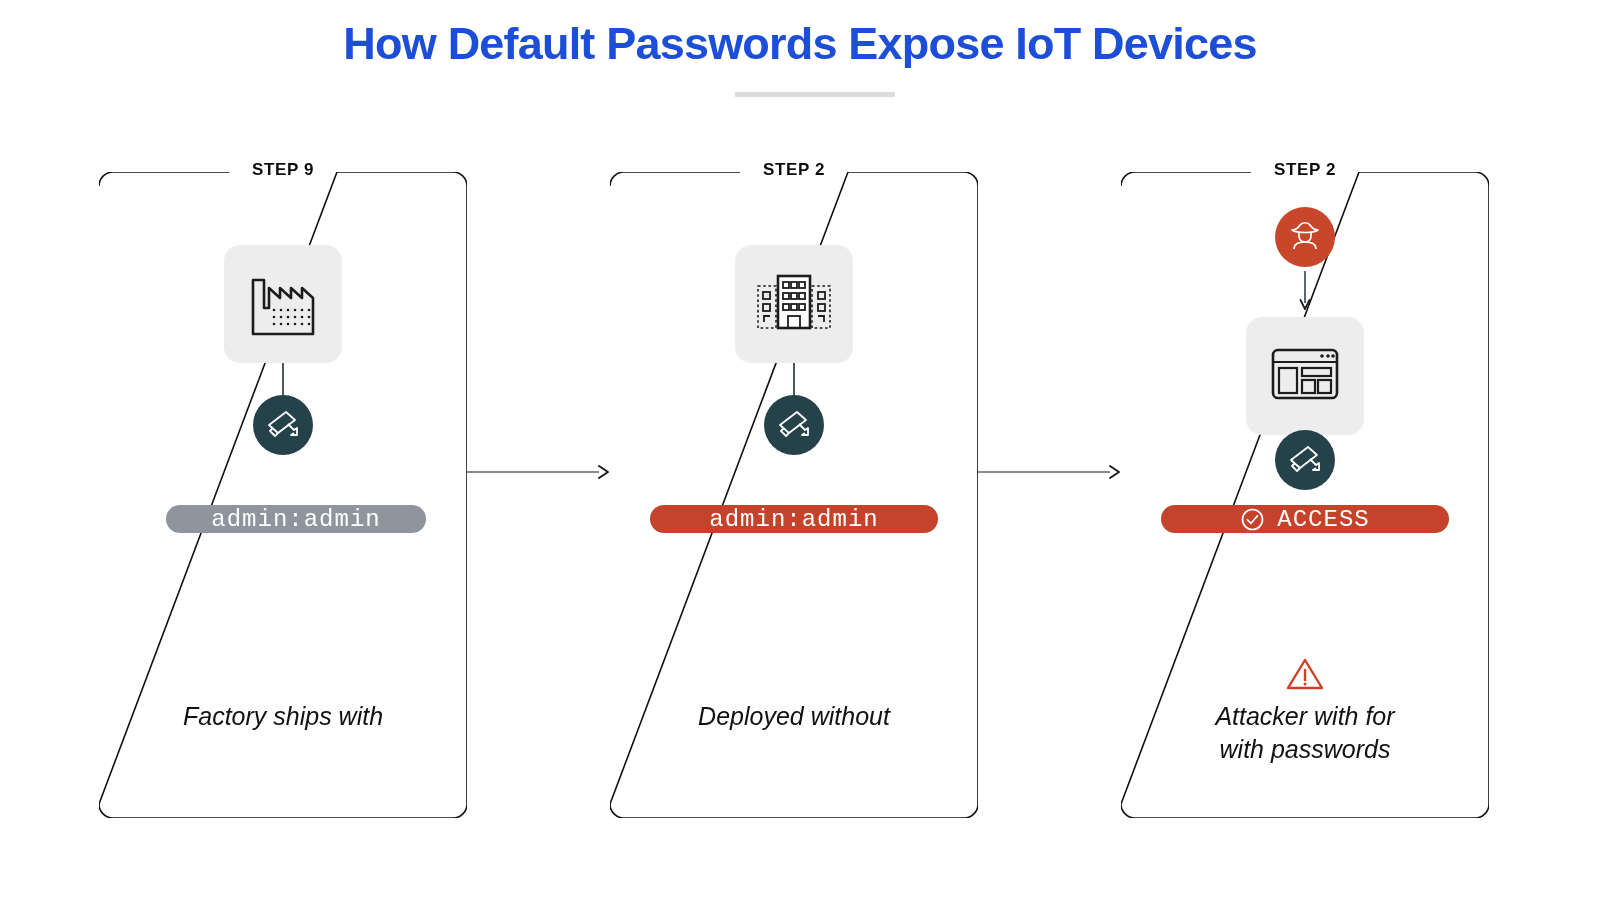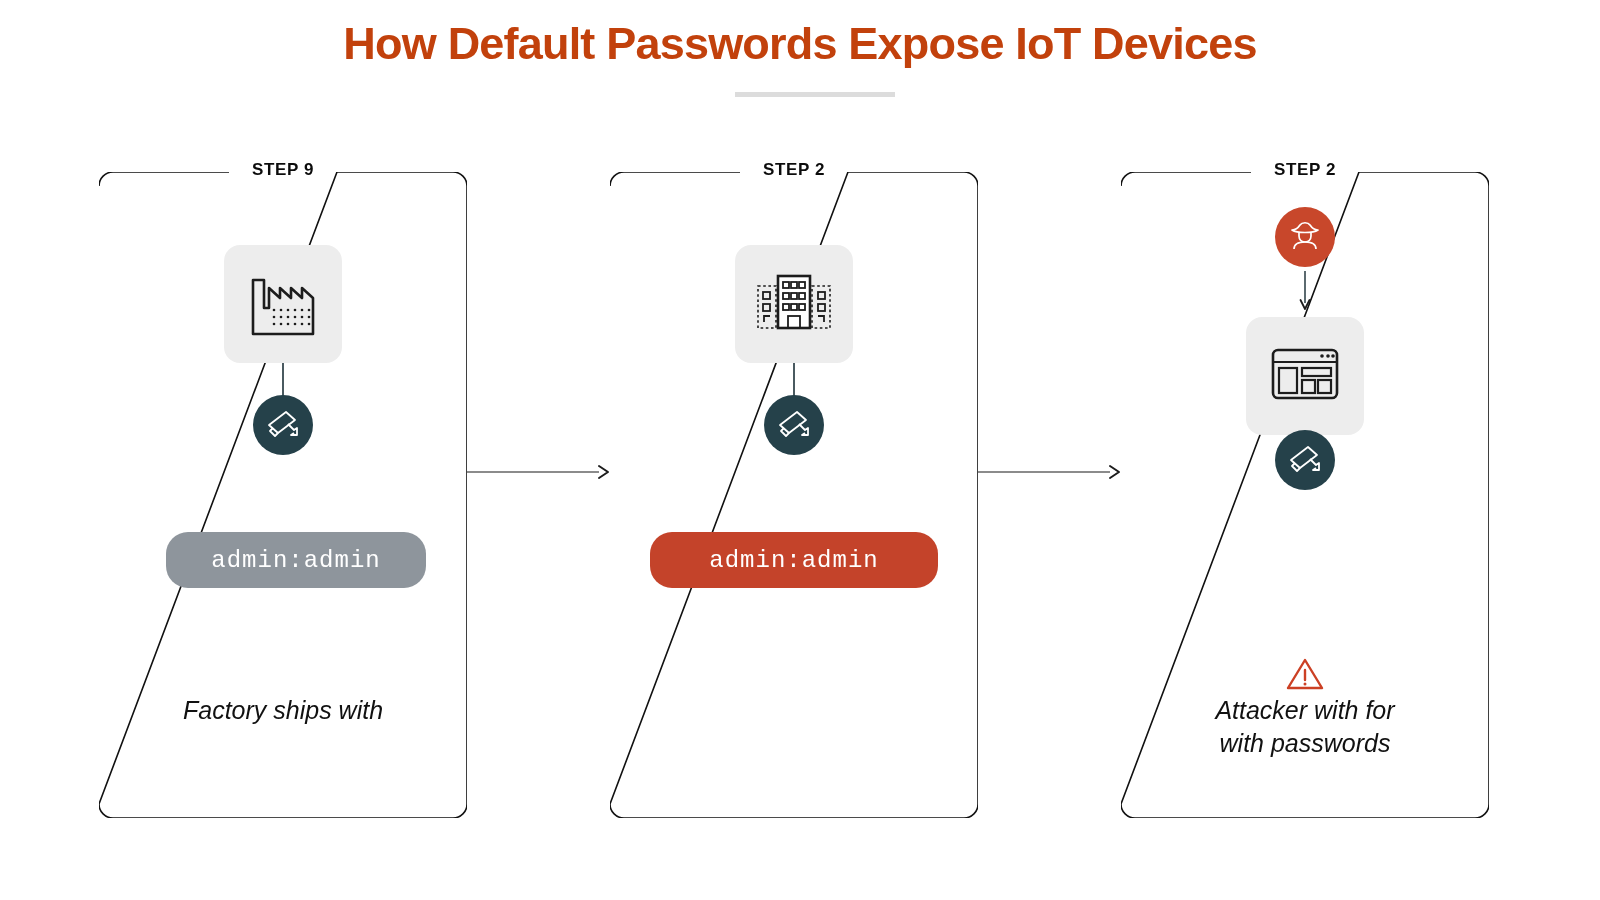--- a/index.html
+++ b/index.html
@@ -9,21 +9,21 @@
     font-family: "Liberation Sans", sans-serif;
     overflow: hidden;
   }
   .page { position: relative; width: 1600px; height: 900px; }
 
   
   .title {
     position: absolute; top: 18px; left: 0; width: 1600px;
     text-align: center;
     font-size: 45px; font-weight: 700; letter-spacing: -0.8px;
-    color: #c2410c;
+    color: #1d4ed8;
     font-family: "Liberation Sans", sans-serif;
   }
   .title-rule {
     position: absolute; top: 92px; left: 735px;
     width: 160px; height: 5px; background: #dcdcdc;
   }
 
   
   .panel {
     position: absolute; top: 172px; width: 368px; height: 646px;
@@ -58,38 +58,38 @@
   .circle-red  { background: #c8472b; }
 
   .connector {
     position: absolute; width: 2px; background: #4a5a60;
   }
 
   .down-arrow { position: absolute; }
 
   
   .pill {
-    position: absolute; height: 56px;
+    position: absolute; height: 28px;
     border-radius: 22px;
     display: flex; align-items: center; justify-content: center;
     font-family: "Liberation Mono", monospace;
     font-size: 24px; letter-spacing: 1px;
     color: #ffffff;
-    margin-top: 27px;
   }
   .pill-gray { background: #8e959c; }
   .pill-red  { background: #c4432a; }
   .pill .pill-check { margin-right: 12px; display: inline-flex; align-items: center; }
 
   
   .caption {
     position: absolute; width: 368px; left: 0;
     text-align: center;
     font-size: 25px; font-style: italic; line-height: 33px;
     color: #111111;
+    margin-top: 6px;
   }
   .caption span { display: block; }
 
   
   .warn-icon { position: absolute; }
 
   
   .flow-arrow { position: absolute; top: 464px; }
 </style>
 </head>
@@ -218,20 +218,21 @@
           </g>
         </svg>
       </span>
     </div>
 
     <div class="pill pill-red" style="left:40px; top:333px; width:288px;">
       <span>admin:admin</span>
     </div>
 
     <div class="caption" style="top:522px;">
+      <span>Deployed without</span>
     </div>
   </div>
 
   <div class="flow-arrow" style="left:978px;">
     <svg width="143" height="16" viewBox="0 0 143 16" xmlns="http://www.w3.org/2000/svg">
       <line x1="0" y1="8" x2="132" y2="8" stroke="#8b8b8b" stroke-width="2"></line>
       <path d="M132 2 L141 8 L132 14" fill="none" stroke="#1c1c1c" stroke-width="2" stroke-linecap="round" stroke-linejoin="round"></path>
     </svg>
   </div>
 
@@ -294,20 +295,29 @@
         <svg width="34" height="30" viewBox="0 0 34 30" xmlns="http://www.w3.org/2000/svg">
           <g fill="none" stroke="#ffffff" stroke-width="1.8" stroke-linejoin="round">
             <path d="M3 17 L20 4 L29 12 L12 25 Z"></path>
             <path d="M12 25 L9 28 L4 23 L7 20"></path>
             <path d="M22 16 L28 22 L31 20 L31 27 L25 27 L28 25"></path>
           </g>
         </svg>
       </span>
     </div>
 
+    <div class="pill pill-red" style="left:40px; top:333px; width:288px;">
+      <span class="pill-check">
+        <svg width="25" height="25" viewBox="0 0 25 25" xmlns="http://www.w3.org/2000/svg">
+          <circle cx="12.5" cy="12.5" r="10" fill="none" stroke="#ffffff" stroke-width="1.7"></circle>
+          <path d="M7.5 12.8 L11 16.3 L17.5 8.8" fill="none" stroke="#ffffff" stroke-width="1.7" stroke-linecap="round" stroke-linejoin="round"></path>
+        </svg>
+      </span>
+      <span>ACCESS</span>
+    </div>
 
     <div class="warn-icon" style="left:164px; top:484px;">
       <svg width="40" height="36" viewBox="0 0 40 36" xmlns="http://www.w3.org/2000/svg">
         <path d="M20 4 L37 32 L3 32 Z" fill="none" stroke="#cc4024" stroke-width="2.4" stroke-linejoin="round"></path>
         <line x1="20" y1="14" x2="20" y2="24" stroke="#cc4024" stroke-width="2.4" stroke-linecap="round"></line>
         <circle cx="20" cy="28" r="1.5" fill="#cc4024"></circle>
       </svg>
     </div>
 
     <div class="caption" style="top:522px;">

